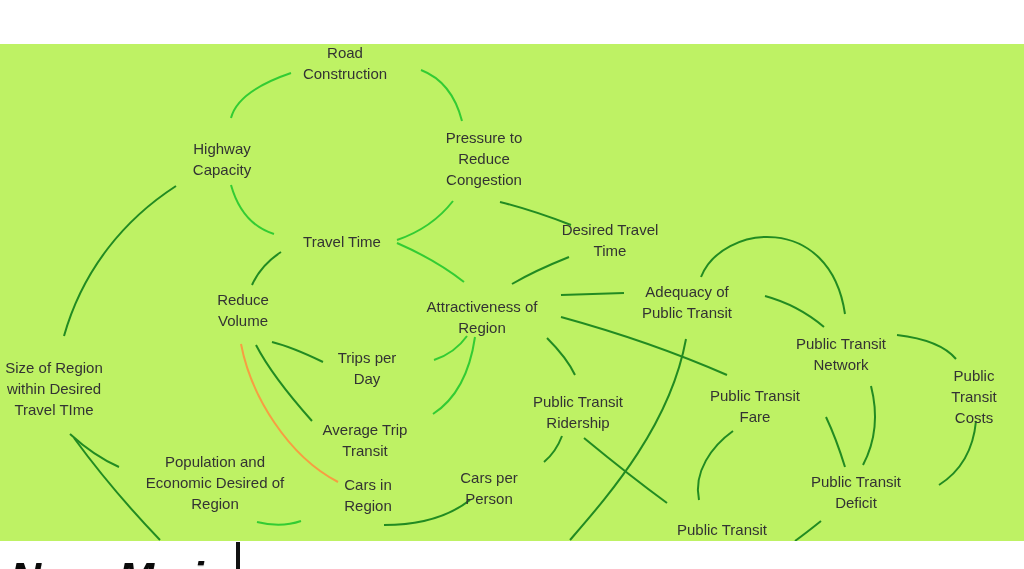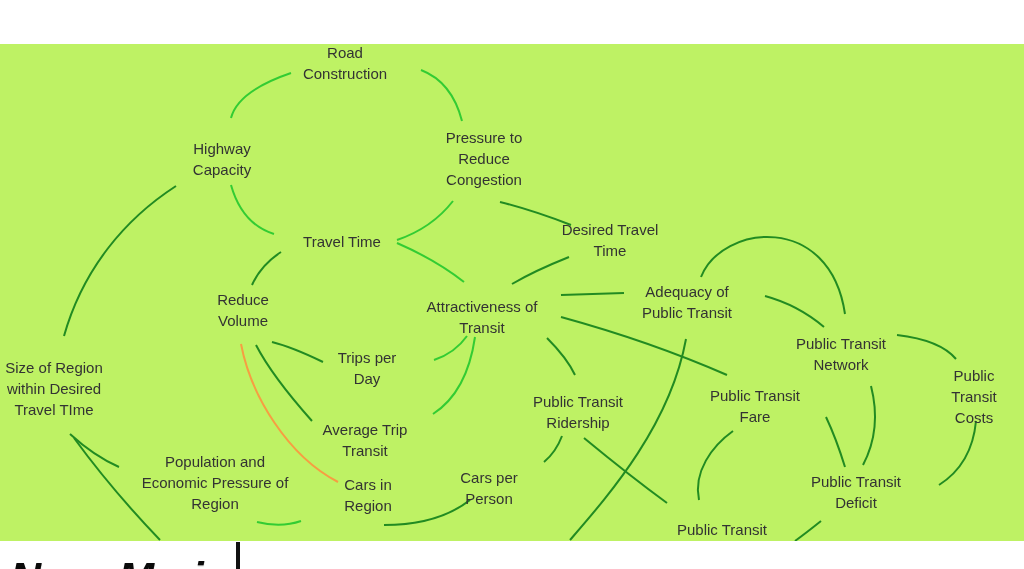--- a/index.html
+++ b/index.html
@@ -99,40 +99,40 @@
 Capacity</div>
         <div class="node-label" style="left: 484px; top: 114px;">Pressure to
 Reduce
 Congestion</div>
         <div class="node-label" style="left: 342px; top: 197px;">Travel Time</div>
         <div class="node-label" style="left: 610px; top: 196px;">Desired Travel
 Time</div>
         <div class="node-label" style="left: 243px; top: 266px;">Reduce
 Volume</div>
         <div class="node-label" style="left: 482px; top: 273px;">Attractiveness of
-Transit</div>
+Region</div>
         <div class="node-label" style="left: 687px; top: 258px;">Adequacy of
 Public Transit</div>
         <div class="node-label" style="left: 841px; top: 310px;">Public Transit
 Network</div>
         <div class="node-label" style="left: 974px; top: 352px;">Public Transit
 Costs</div>
         <div class="node-label" style="left: 54px; top: 344px;">Size of Region
 within Desired
 Travel TIme</div>
         <div class="node-label" style="left: 367px; top: 324px;">Trips per
 Day</div>
         <div class="node-label" style="left: 365px; top: 396px;">Average Trip
 Transit</div>
         <div class="node-label" style="left: 578px; top: 368px;">Public Transit
 Ridership</div>
         <div class="node-label" style="left: 755px; top: 362px;">Public Transit
 Fare</div>
         <div class="node-label" style="left: 215px; top: 438px;">Population and
-Economic Pressure of
+Economic Desired of
 Region</div>
         <div class="node-label" style="left: 368px; top: 451px;">Cars in
 Region</div>
         <div class="node-label" style="left: 489px; top: 444px;">Cars per
 Person</div>
         <div class="node-label" style="left: 856px; top: 448px;">Public Transit
 Deficit</div>
         <div class="node-label" style="left: 722px; top: 485px;">Public Transit</div>
       </div>
   </div>

